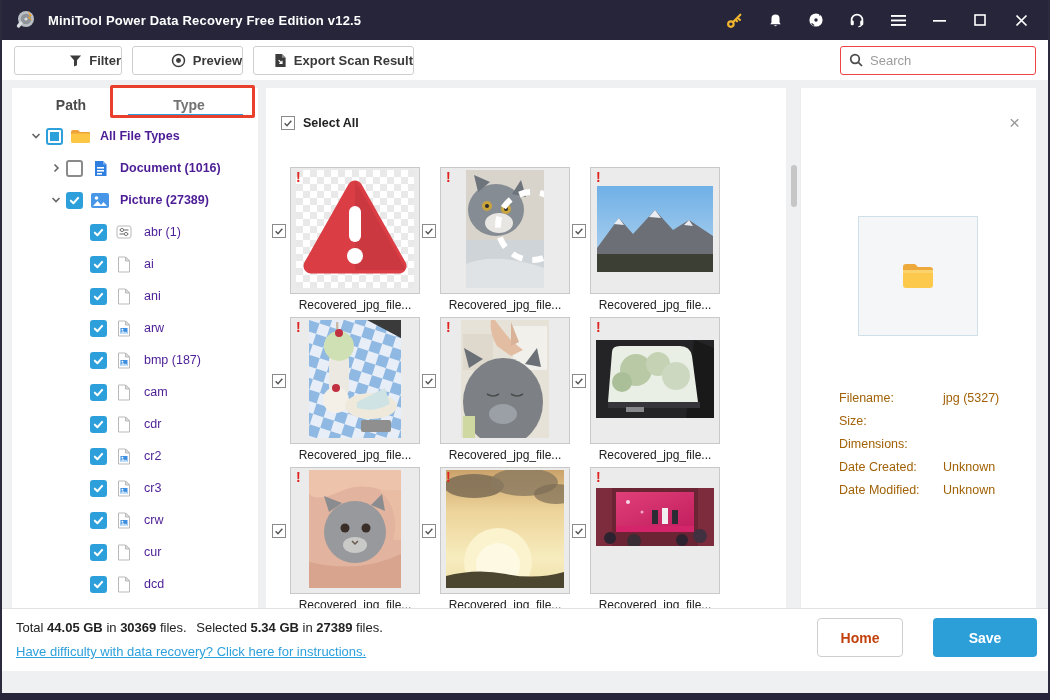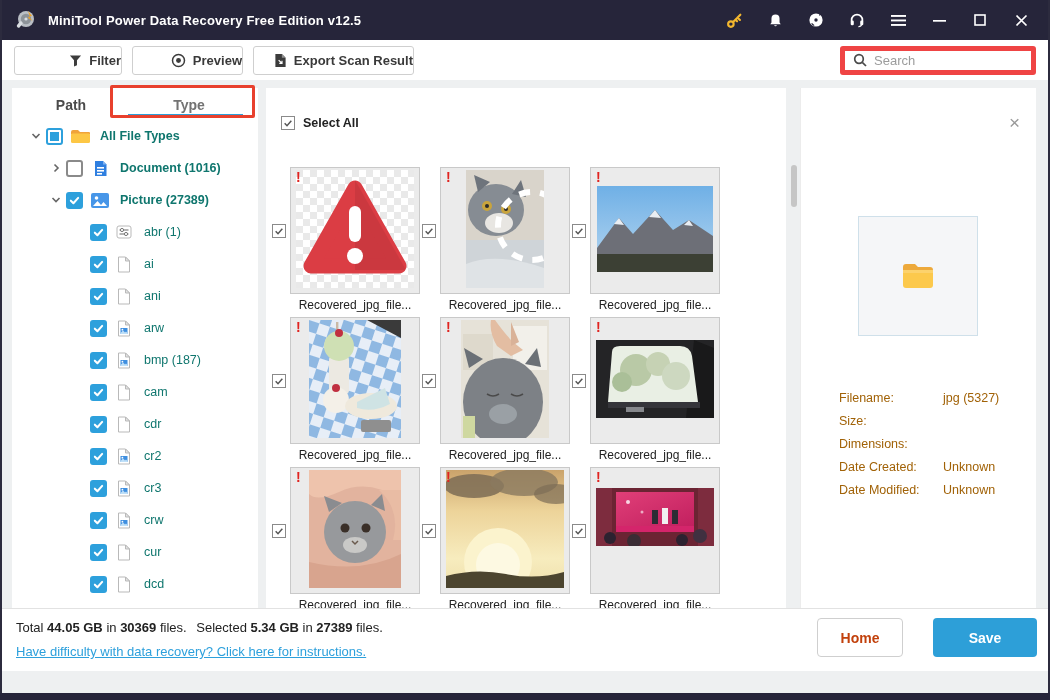--- a/index.html
+++ b/index.html
@@ -20,37 +20,37 @@
 
   
   .toolbar { position:absolute; left:2px; top:40px; width:1046px; height:40px; background:#ffffff;
              display:flex; align-items:center; }
   .tool-btn { height:29px; border:1px solid #cfcfcf; border-radius:3px; background:#fff; display:flex;
               align-items:center; justify-content:flex-end; gap:7px; font-size:13px; font-weight:bold; color:#3a3a3a;
               cursor:pointer; }
   #btn-filter { position:absolute; left:12px; width:108px; }
   #btn-preview { position:absolute; left:130px; width:111px; }
   #btn-export { position:absolute; left:251px; width:161px; }
-  .searchbox { position:absolute; left:838px; width:196px; height:29px; border:5px solid #ef4444; border-radius:3px;
+  .searchbox { position:absolute; left:838px; width:196px; height:29px; border:1px solid #ef4444; border-radius:3px;
                background:#fff; display:flex; align-items:center; padding:0 8px; gap:7px; }
   .searchbox input { border:none; outline:none; font-size:13px; color:#444; width:140px; font-family:inherit; }
   .searchbox input::placeholder { color:#9c9c9c; }
 
   
   .left-panel { position:absolute; left:12px; top:88px; width:246px; height:530px; background:#fff; }
   .tabs { position:relative; height:38px; display:flex; }
   .tab { width:118px; text-align:center; font-size:14px; font-weight:bold; padding-top:9px; cursor:pointer; color:#4a4a4a; }
   .tab.active { color:#737373; }
   .tab-underline { position:absolute; left:116px; top:26px; width:115px; height:3px; background:#2d9fd8; }
   .annotation-box { position:absolute; left:98px; top:-3px; width:145px; height:33px; border:3px solid #e8402d;
                     border-radius:2px; pointer-events:none; z-index:5; }
   .tree { position:absolute; left:0; top:32px; width:246px; }
   .tree-row { height:32px; display:flex; align-items:center; cursor:pointer; }
   .tree-row .chev { width:20px; display:flex; justify-content:center; }
-  .tree-row .lbl { margin-left:9px; font-size:12.5px; color:#0f766e; white-space:nowrap; }
+  .tree-row .lbl { margin-left:9px; font-size:12.5px; color:#4c1d95; white-space:nowrap; }
   .tree-row.lvl0 { padding-left:14px; } .tree-row.lvl0 .lbl{ font-weight:bold; }
   .tree-row.lvl1 { padding-left:34px; } .tree-row.lvl1 .lbl{ font-weight:bold; }
   .tree-row.lvl2 { padding-left:78px; }
   .tree-row .ticon { width:22px; display:flex; justify-content:center; margin-left:6px; }
 
   
   .cb { width:17px; height:17px; border-radius:3px; display:inline-flex; align-items:center; justify-content:center; flex:none; cursor:pointer; }
   .cb.checked { background:#2da0dc; }
   .cb.unchecked { background:#fff; border:2px solid #8a8a8a; }
   .cb.partial { background:#fff; border:2px solid #2da0dc; }

